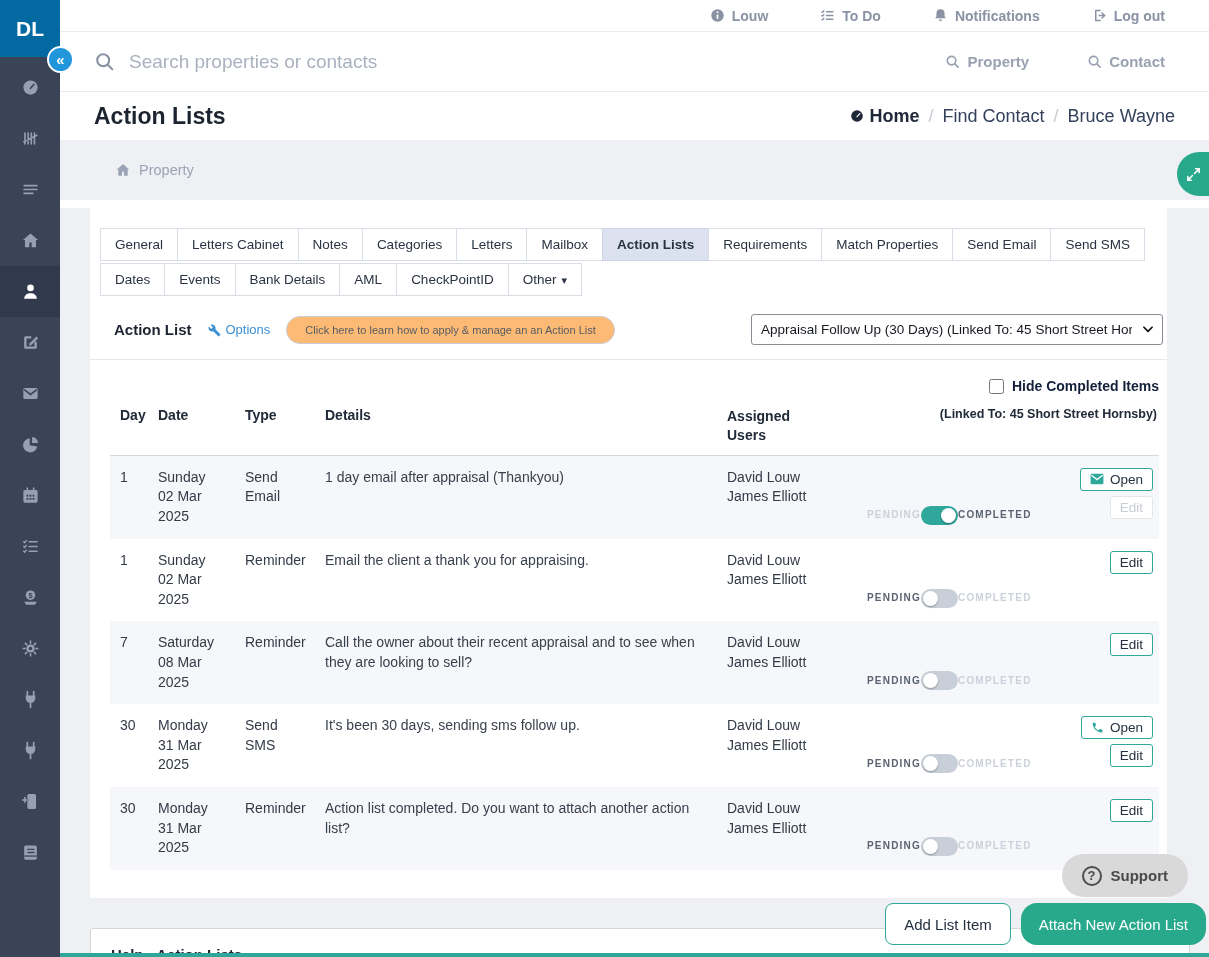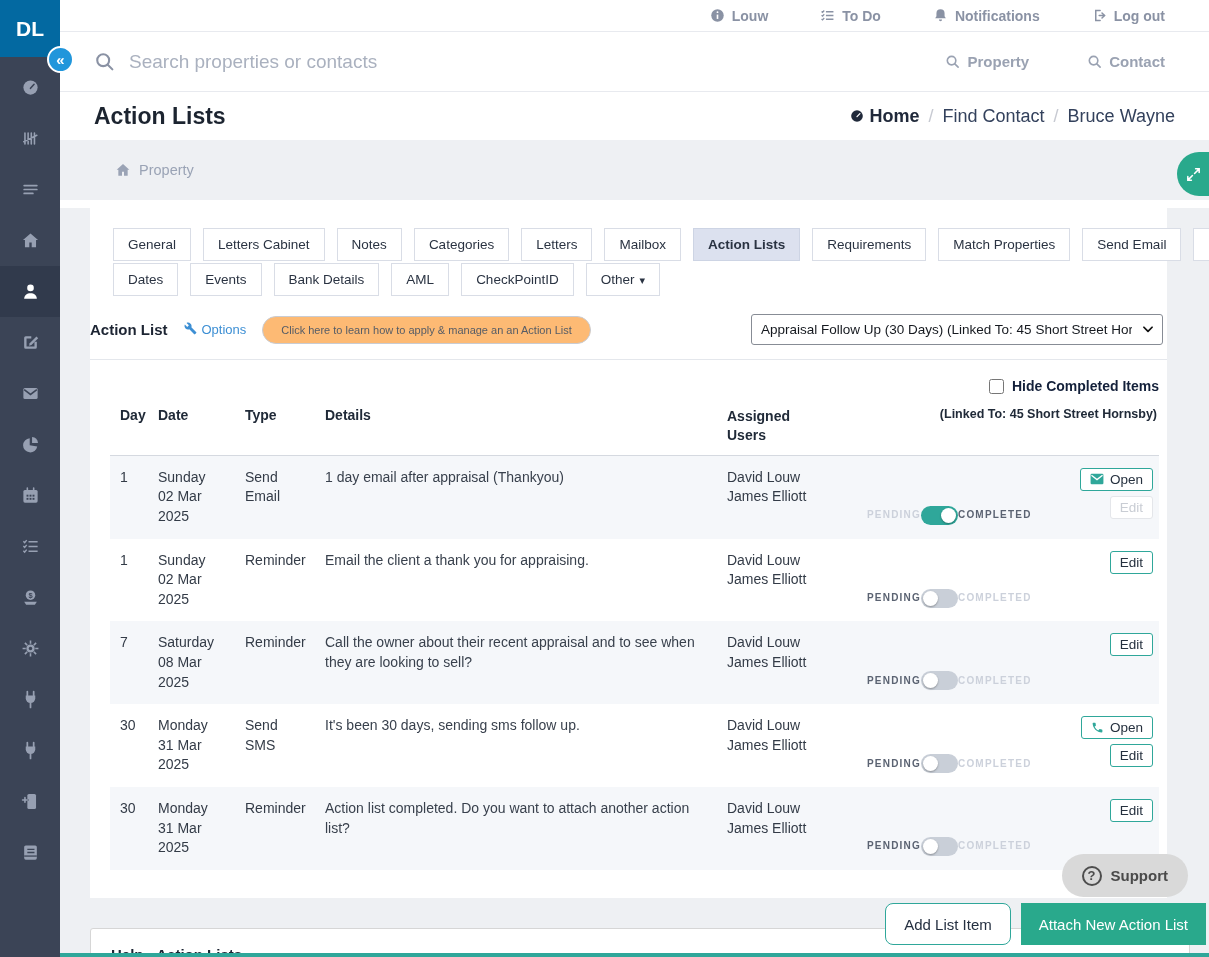--- a/index.html
+++ b/index.html
@@ -44,28 +44,28 @@
     background:#29a98c; display:grid; place-items:center; cursor:pointer; z-index:8; }
 
   
   .content { position:relative; height:757px; background:#eef0f3; }
   .card { margin:8px 42px 0 30px; background:#fff; padding-top:20px; }
 
   .tabs-wrap { padding:0 10px; }
   .tabs-row { display:flex; }
   .tabs-row + .tabs-row { margin-top:2px; }
   .tab { border:1px solid #d9dde6; background:#fff; color:#2a3342; font-size:13.5px; padding:8px 14px;
-    margin-right:-1px; cursor:pointer; white-space:nowrap;margin-left:13px; }
+    margin-right:-1px; cursor:pointer; white-space:nowrap; }
   .tab.active { background:#dce1ef; border-color:#cdd4e4; font-weight:bold; }
   .tab .caret { font-size:11px; margin-left:5px; color:#2a3342; }
 
-  .al-header { margin-top:5px; padding:13px 4px 14px 0; display:flex; align-items:center; gap:16px;
+  .al-header { margin-top:5px; padding:13px 4px 14px 24px; display:flex; align-items:center; gap:16px;
     border-bottom:1px solid #e4e7ec; }
   .al-title { font-size:15px; font-weight:bold; color:#1d2533; }
-  .al-options { display:flex; align-items:flex-start; gap:5px; color:#3d8fd4; font-size:13px; cursor:pointer; }
+  .al-options { display:flex; align-items:flex-end; gap:5px; color:#3d8fd4; font-size:13px; cursor:pointer; }
   .learn-pill { border:1px solid #c9ccd3; border-radius:16px; padding:7px 18px; font-size:11px; color:#555c66;
     background:#fdba74; cursor:pointer; font-family:inherit; }
   .al-spacer { flex:1; }
   .select-wrap { position:relative; width:412px; }
   .al-select { width:100%; height:31px; border:1px solid #878c95; border-radius:3px; font-size:13.5px;
     color:#15191f; padding:0 30px 0 9px; appearance:none; -webkit-appearance:none; background:#fff; font-family:inherit; }
   .select-caret { position:absolute; right:8px; top:8px; pointer-events:none; }
 
   .table-section { padding:0 8px 28px 20px; }
   .hide-row { display:flex; justify-content:flex-end; align-items:center; gap:8px; margin-top:18px;
@@ -102,21 +102,21 @@
   .fc-title { padding:17px 20px 13px; font-size:15px; font-weight:bold; color:#1c2533; border-bottom:1px solid #e5e5e5; }
 
   .support-pill { position:absolute; top:854px; right:21px; height:43px; border-radius:22px; background:#d9d9d9;
     display:flex; align-items:center; gap:9px; padding:0 20px; font-size:15px; font-weight:bold; color:#4a4a4a;
     cursor:pointer; z-index:6; }
   .qmark { width:20px; height:20px; border:2px solid #4d4d4d; border-radius:50%; display:grid; place-items:center;
     font-size:13px; font-weight:bold; }
   .action-btns { position:absolute; top:903px; right:3px; display:flex; gap:10px; z-index:7; }
   .btn-outline { height:42px; padding:0 18px; border:1.5px solid #2fa79a; border-radius:8px; background:#fff;
     color:#253041; font-size:15px; cursor:pointer; font-family:inherit; }
-  .btn-solid { height:42px; padding:0 18px; border:none; border-radius:0; background:#29a98c; color:#fff;
+  .btn-solid { height:42px; padding:0 18px; border:none; border-radius:16px; background:#29a98c; color:#fff;
     font-size:15px; cursor:pointer; font-family:inherit; }
   .bottom-bar { position:absolute; left:60px; right:0; bottom:0; height:4px; background:#2fa79a; z-index:8; }
 </style>
 </head>
 <body>
 
 <div class="page">
 
   <div class="sidebar">
     <div class="logo">DL</div>

